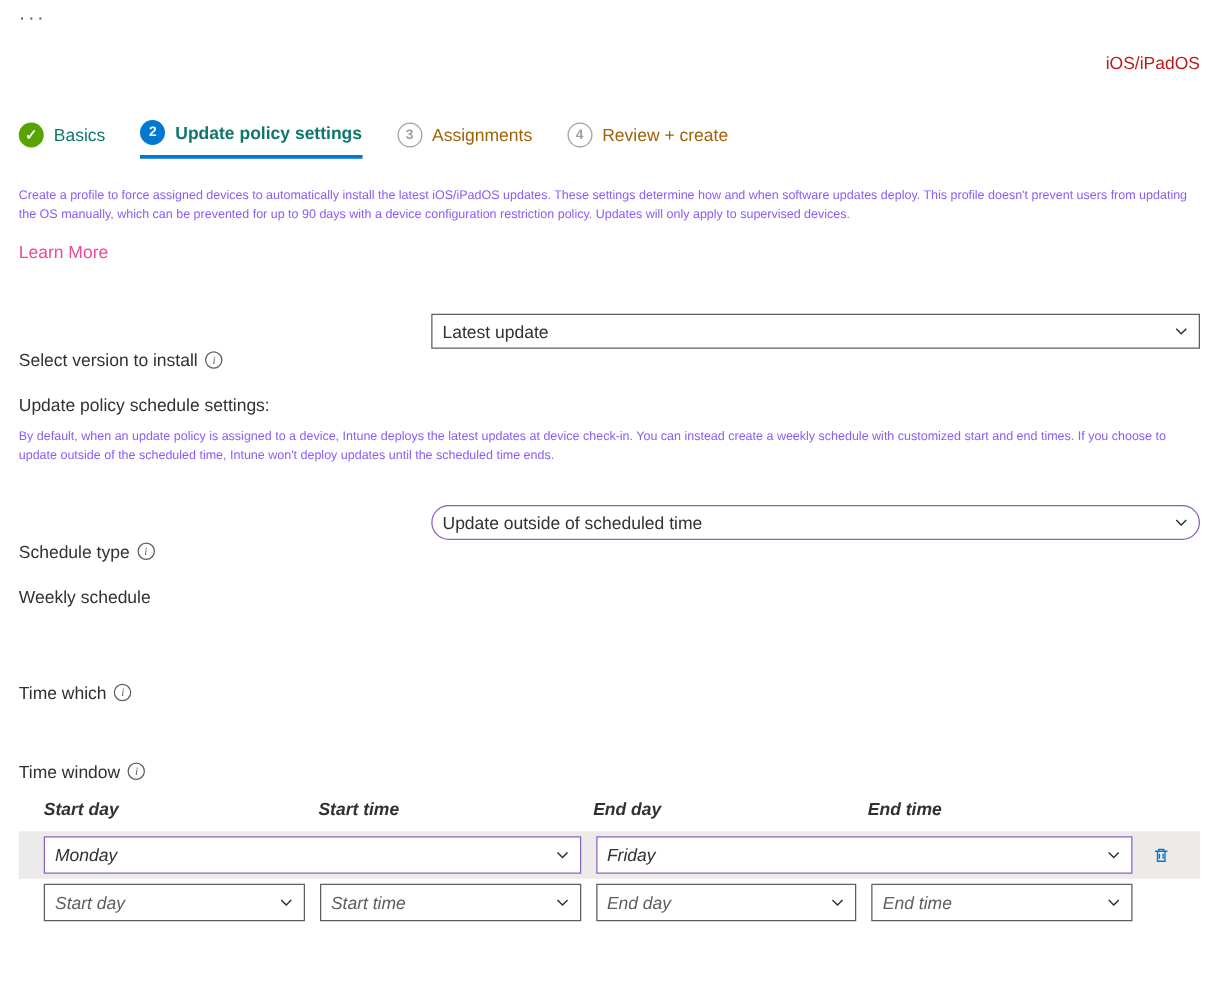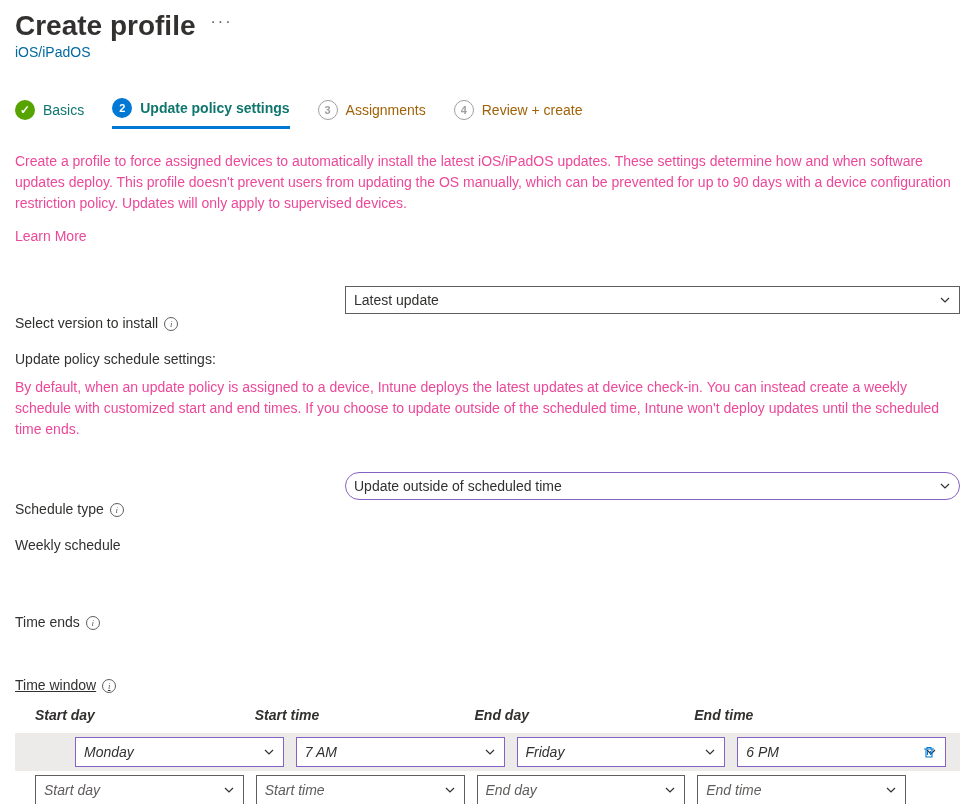--- a/index.html
+++ b/index.html
@@ -8,40 +8,40 @@
     padding: 10px 15px;
     font-family: "Segoe UI", -apple-system, sans-serif;
     font-size: 14px;
     color: #323130;
     background: #fff;
     width: 975px;
   }
   .header-row { display: flex; align-items: center; gap: 15px; }
   h1 { font-size: 28px; font-weight: 600; margin: 0; }
   .more-dots { color: #605e5c; font-size: 16px; letter-spacing: 2px; cursor: pointer; position: relative; top: -4px; }
-  .subtitle { color: #0369a1; font-size: 14px; margin-top: 2px; margin-bottom: 38px; }
+  .subtitle { color: #b91c1c; font-size: 14px; margin-top: 14px; margin-bottom: 38px; text-align: right; }
   .tabs { display: flex; gap: 28px; align-items: center; margin-bottom: 22px; }
   .tab { display: flex; align-items: center; gap: 8px; padding-bottom: 8px; font-size: 14px; cursor: pointer; }
   .tab .label { color: #0f766e; }
   .tab.muted .label { color: #a16207; }
   .tab.active { border-bottom: 3px solid #0078d4; }
   .tab.active .label { font-weight: 600; }
   .step-badge {
     width: 20px; height: 20px; border-radius: 50%;
     display: inline-flex; align-items: center; justify-content: center;
     font-size: 11px; font-weight: 600;
   }
   .badge-done { background: #57a300; color: #fff; }
   .badge-active { background: #0078d4; color: #fff; }
   .badge-muted { border: 1.5px solid #a19f9d; color: #a19f9d; background: #fff; }
   .check { font-size: 12px; }
-  .body-text { font-size: 14px; line-height: 1.5; color: #ec4899; margin-bottom: 14px; max-width: 940px; }
+  .body-text { font-size: 10px; line-height: 1.5; color: #8b5cf6; margin-bottom: 14px; max-width: 940px; }
   a.learn { color: #ec4899; text-decoration: none; font-size: 14px; display: inline-block; margin-bottom: 24px; }
   .field-row { display: flex; align-items: center; margin-bottom: 20px; }
-  .field-label { width: 330px; display: flex; align-items: flex-end; gap: 6px; font-size: 14px; color: #323130; margin-top: 47px; }
+  .field-label { width: 330px; display: flex; align-items: center; gap: 6px; font-size: 14px; color: #323130; margin-top: 47px; }
   .info-icon {
     width: 14px; height: 14px; border: 1px solid #605e5c; border-radius: 50%;
     display: inline-flex; align-items: center; justify-content: center;
     font-size: 9px; color: #605e5c; font-style: italic; font-family: Georgia, serif;
     cursor: default;
   }
   .select {
     flex: 1; height: 28px; border: 1px solid #605e5c; background: #fff;
     display: flex; align-items: center; justify-content: space-between;
     padding: 0 8px; cursor: pointer; font-size: 14px;
@@ -56,32 +56,31 @@
   .thead > .trash-col { flex: 0 0 26px; }
   .trow { display: flex; align-items: center; padding: 4px 20px; gap: 12px; }
   .trow.active-row { background: #edebe9; }
   .tcell { flex: 1; }
   .trash-col { flex: 0 0 22px; display: flex; justify-content: center; }
   .cell-select {
     width: 100%; height: 30px; border: 1px solid #605e5c; background: #fff;
     display: flex; align-items: center; justify-content: space-between;
     padding: 0 8px; cursor: pointer; font-size: 14px;
   }
-  .cell-select.accent { border-color: #8661c5; margin-left: 40px; }
+  .cell-select.accent { border-color: #8661c5; }
   .cell-select.placeholder { color: #605e5c; }
   .trash-icon { color: #0078d4; cursor: pointer; }
   svg { display: block; }
 </style>
 </head>
 <body>
 
 
 
 <div class="header-row">
-  <h1>Create profile</h1>
   <span class="more-dots">···</span>
 </div>
 <div class="subtitle">iOS/iPadOS</div>
 
 <div class="tabs">
   <div class="tab">
     <span class="step-badge badge-done">
         <span class="check">✓</span>
       </span>
     <span class="label">Basics</span>
@@ -133,26 +132,26 @@
           <path d="M2 4 L6 8 L10 4" fill="none" stroke="#323130" stroke-width="1.2"></path>
         </svg>
     </span>
   </div>
 </div>
 
 <div class="section-sub">Weekly schedule</div>
 
 <div class="field-row">
   <div class="field-label">
-    <span>Time ends</span>
+    <span>Time which</span>
     <span class="info-icon">i</span>
   </div>
 </div>
 
-<div class="field-label" style="width:auto; margin-bottom:8px;text-decoration:underline;">
+<div class="field-label" style="width:auto; margin-bottom:8px;">
   <span>Time window</span>
   <span class="info-icon">i</span>
 </div>
 
 <div class="table-wrap">
   <div class="thead">
     <div>Start day</div>
     <div>Start time</div>
     <div>End day</div>
     <div>End time</div>
@@ -163,37 +162,21 @@
     <div class="tcell">
       <div class="cell-select accent">
         <span>Monday</span>
         <svg width="12" height="12" viewBox="0 0 12 12">
             <path d="M2 4 L6 8 L10 4" fill="none" stroke="#323130" stroke-width="1.2"></path>
           </svg>
       </div>
     </div>
     <div class="tcell">
       <div class="cell-select accent">
-        <span>7 AM</span>
-        <svg width="12" height="12" viewBox="0 0 12 12">
-            <path d="M2 4 L6 8 L10 4" fill="none" stroke="#323130" stroke-width="1.2"></path>
-          </svg>
-      </div>
-    </div>
-    <div class="tcell">
-      <div class="cell-select accent">
         <span>Friday</span>
-        <svg width="12" height="12" viewBox="0 0 12 12">
-            <path d="M2 4 L6 8 L10 4" fill="none" stroke="#323130" stroke-width="1.2"></path>
-          </svg>
-      </div>
-    </div>
-    <div class="tcell">
-      <div class="cell-select accent">
-        <span>6 PM</span>
         <svg width="12" height="12" viewBox="0 0 12 12">
             <path d="M2 4 L6 8 L10 4" fill="none" stroke="#323130" stroke-width="1.2"></path>
           </svg>
       </div>
     </div>
     <div class="trash-col">
       <span class="trash-icon">
         <svg width="16" height="16" viewBox="0 0 16 16">
           <path d="M3 5 H13 M5 5 V13 H11 V5 M6.5 7 V11 M9.5 7 V11 M6 5 V3.5 H10 V5" fill="none" stroke="#0078d4" stroke-width="1.1"></path>
         </svg>

